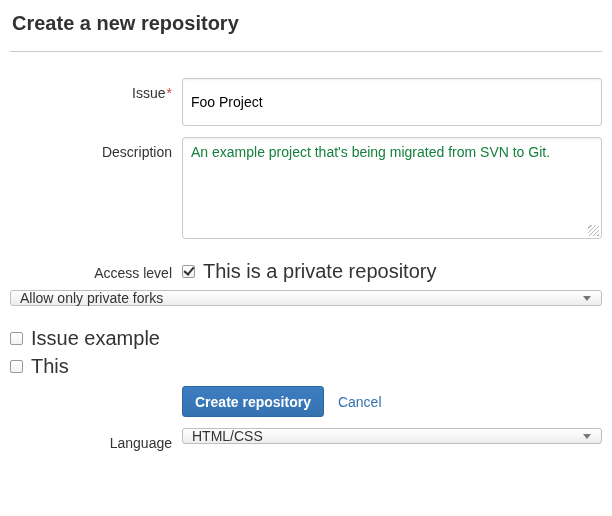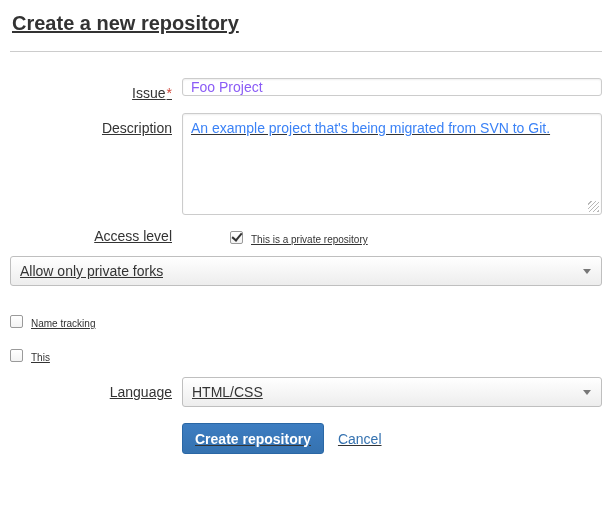--- a/index.html
+++ b/index.html
@@ -8,21 +8,20 @@
     padding: 0;
     background: #ffffff;
     font-family: "Liberation Sans", sans-serif;
     color: #333;
   }
   .page {
     width: 612px;
     height: 516px;
     padding: 12px 10px 26px 10px;
     overflow: hidden;
-    text-decoration: underline;
   }
   .page-title {
     font-size: 20px;
     font-weight: 600;
     margin: 0 0 16px 2px;
     color: #333;
   }
   .divider {
     border: none;
     border-top: 1px solid #cccccc;
@@ -46,42 +45,42 @@
   .required {
     color: #d04437;
     margin-left: 1px;
   }
   .form-control {
     flex: 1;
     min-width: 0;
   }
   .text-input {
     width: 100%;
-    height: 18px;
+    height: 48px;
     border: 1px solid #cccccc;
     border-radius: 3px;
     padding: 5px 8px;
     font-size: 14px;
     font-family: "Liberation Sans", sans-serif;
-    color: #8b5cf6;
+    color: #000000;
     box-shadow: inset 0 1px 2px rgba(0,0,0,0.07);
     background: #fff;
   }
   .textarea-wrap {
     position: relative;
   }
   .textarea {
     width: 100%;
     height: 102px;
     border: 1px solid #cccccc;
     border-radius: 3px;
     padding: 6px 8px;
     font-size: 14px;
     font-family: "Liberation Sans", sans-serif;
-    color: #3b82f6;
+    color: #15803d;
     resize: none;
     box-shadow: inset 0 1px 2px rgba(0,0,0,0.07);
     background: #fff;
     display: block;
   }
   .resize-grip {
     position: absolute;
     right: 3px;
     bottom: 3px;
     width: 11px;
@@ -89,25 +88,24 @@
     background: repeating-linear-gradient(135deg, transparent 0 2px, #b8b8b8 2px 3px);
     pointer-events: none;
   }
   .checkbox-line, .radio-line {
     display: flex;
     align-items: center;
     padding-top: 5px;
     cursor: default;
   }
   .option-label {
-    font-size: 10px;
+    font-size: 20px;
     margin-left: 8px;
     color: #333;
     line-height: 16px;
-    margin-top: 6px;
   }
   .checkbox {
     width: 13px;
     height: 13px;
     flex: 0 0 13px;
     border: 1px solid #9a9a9a;
     border-radius: 2px;
     background: linear-gradient(#ffffff, #f3f3f3);
     position: relative;
   }
@@ -137,21 +135,21 @@
     left: 3px;
     top: 3px;
     width: 5px;
     height: 5px;
     border-radius: 50%;
     background: #3a3a3a;
   }
   .select {
     position: relative;
     width: 100%;
-    height: 30px;
+    height: 16px;
     border: 1px solid #bfbfbf;
     border-radius: 3px;
     background: linear-gradient(#ffffff, #ededed);
     display: flex;
     align-items: center;
     padding: 0 26px 0 9px;
     cursor: default;
   }
   .select-value {
     font-size: 14px;
@@ -166,22 +164,22 @@
     margin-top: -2px;
     width: 0;
     height: 0;
     border-left: 4px solid transparent;
     border-right: 4px solid transparent;
     border-top: 5px solid #777;
   }
   .group-line + .group-line {
     margin-top: 7px;
   }
-  .row-tight { margin-bottom: 8px; gap: 48px; }
-  .row-desc { margin-bottom: 6px; }
+  .row-tight { margin-bottom: 8px; }
+  .row-desc { margin-bottom: 19px; }
   .row-lang { margin-bottom: 15px; }
   .actions {
     display: flex;
     align-items: center;
     padding-top: 1px;
   }
   .primary-button {
     background: linear-gradient(#3d7dc1, #3572b0);
     border: 1px solid #2a67a5;
     border-radius: 3px;
@@ -245,41 +243,41 @@
       </div>
     </div>
 
     <div class="form-row row-tight">
     </div>
 
     <div class="form-row">
       <div class="form-control">
         <div class="checkbox-line group-line">
           <span class="checkbox"></span>
-          <span class="option-label">Name tracking</span>
+          <span class="option-label">Issue example</span>
         </div>
         <div class="checkbox-line group-line">
           <span class="checkbox"></span>
           <span class="option-label">This</span>
-        </div>
-      </div>
-    </div>
-
-    <div class="form-row row-lang">
-      <div class="form-label">Language</div>
-      <div class="form-control">
-        <div class="select">
-          <span class="select-value">HTML/CSS</span>
-          <span class="select-arrow"></span>
         </div>
       </div>
     </div>
 
     <div class="form-row">
       <div class="form-label"></div>
       <div class="form-control actions">
         <button type="button" class="primary-button">Create repository</button>
         <a class="cancel-link">Cancel</a>
       </div>
     </div>
 
+    <div class="form-row row-lang">
+      <div class="form-label">Language</div>
+      <div class="form-control">
+        <div class="select">
+          <span class="select-value">HTML/CSS</span>
+          <span class="select-arrow"></span>
+        </div>
+      </div>
+    </div>
+
   </form>
 </div>
 
 </body></html>

